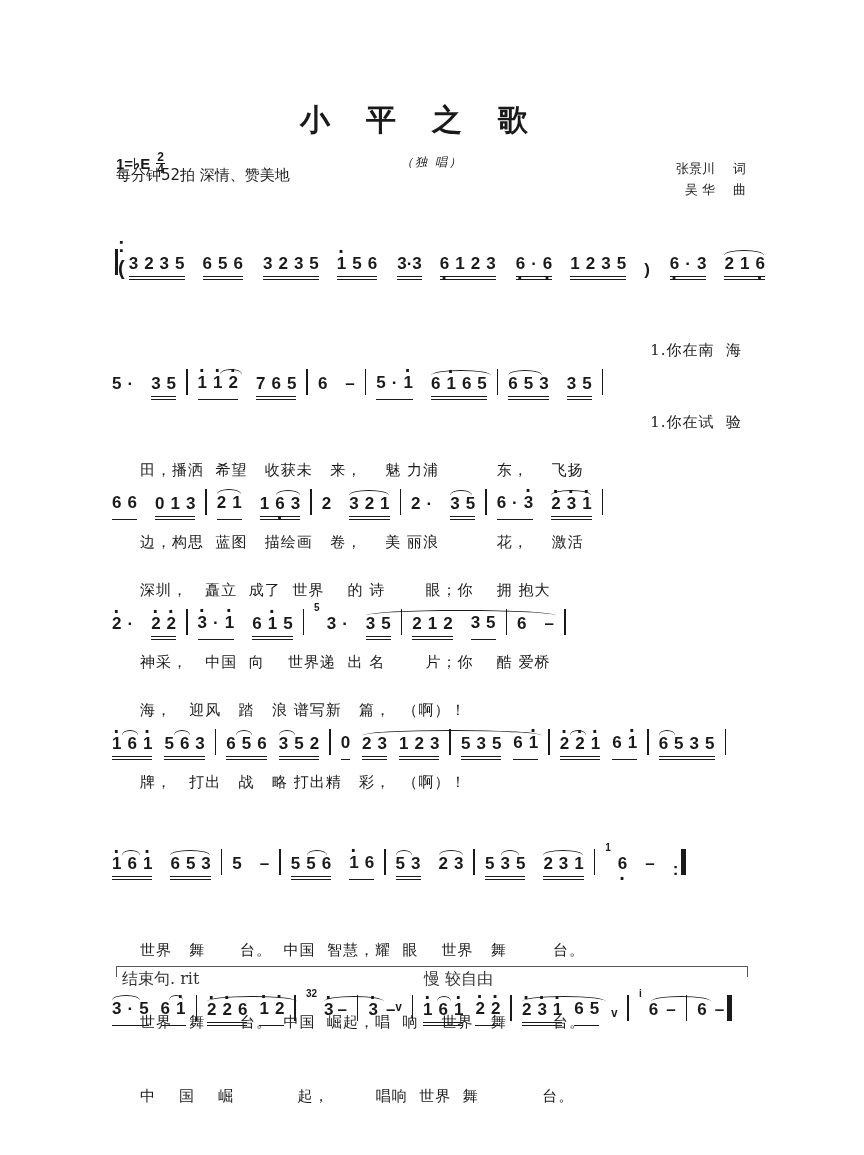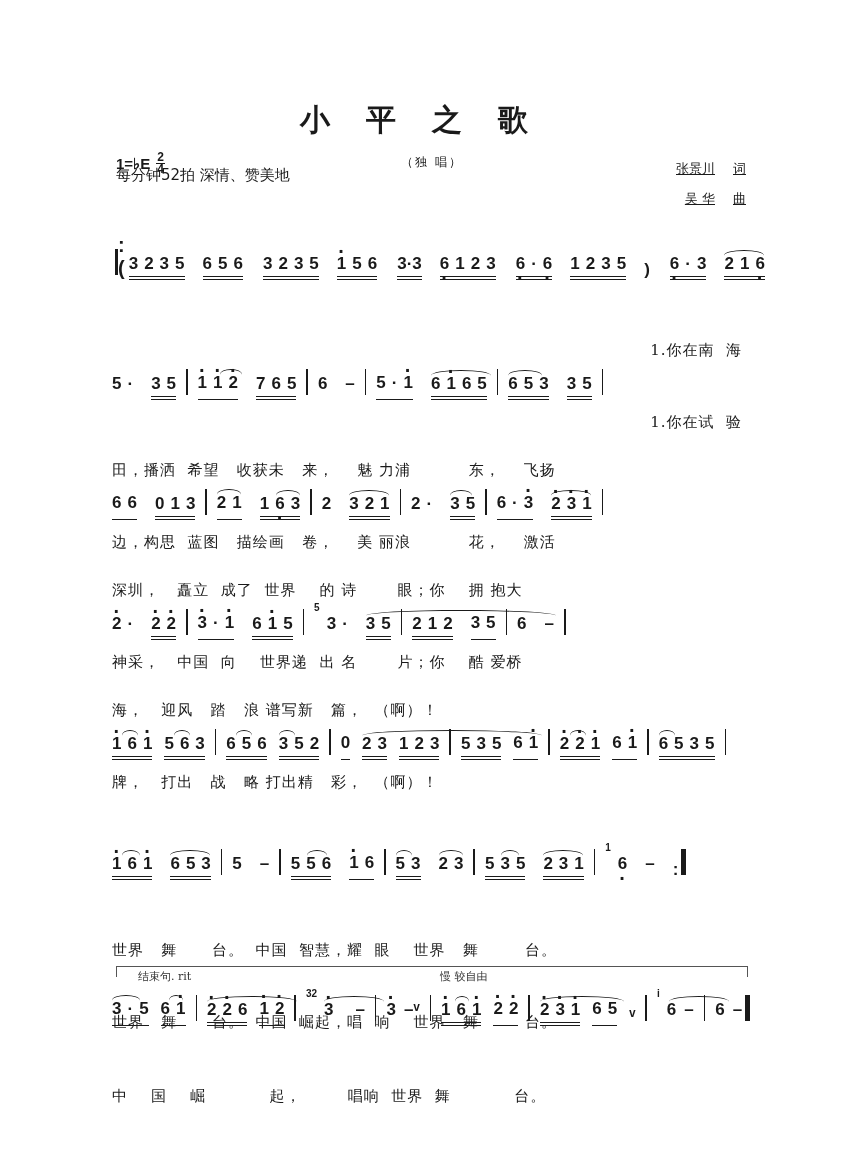--- a/index.html
+++ b/index.html
@@ -2,43 +2,43 @@
 <html><head>
 <meta charset="utf-8">
 <style>
   html, body { margin:0; padding:0; background:#ffffff; }
   body { width:864px; height:1155px; position:relative; overflow:hidden; color:#1a1a1a; font-family:"DejaVu Serif", serif; }
   .title { position:absolute; top:100px; left:0; width:864px; text-align:center; font-size:30px; font-weight:bold; letter-spacing:36px; font-family:"DejaVu Serif", serif; }
   .key { position:absolute; left:116px; top:152px; font-size:15px; font-weight:bold; font-family:"Liberation Sans", sans-serif; display:flex; align-items:center; gap:6px; }
   .frac { display:inline-flex; flex-direction:column; align-items:center; font-size:12px; line-height:11px; font-weight:bold; }
   .frac .n { border-bottom:1.5px solid #1a1a1a; padding:0 1px; }
   .tempo { position:absolute; left:116px; top:166px; font-size:15px; font-family:"DejaVu Sans", sans-serif; }
-  .subtitle { position:absolute; left:0; width:864px; top:154px; text-align:center; font-size:12px; font-family:"DejaVu Serif", serif; letter-spacing:2px; }
-  .credit { position:absolute; right:118px; font-size:13px; font-family:"DejaVu Sans", sans-serif; display:flex; gap:18px;text-decoration:underline; }
+  .subtitle { position:absolute; left:0; width:864px; top:154px; text-align:center; font-size:12px; font-family:"DejaVu Serif", serif; letter-spacing:2px;font-style:italic; }
+  .credit { position:absolute; right:118px; font-size:13px; font-family:"DejaVu Sans", sans-serif; display:flex; gap:18px; }
   .credit1 { top:160px; }
-  .credit2 { top:190px; }
+  .credit2 { top:181px; }
 
   .system { position:absolute; left:112px; width:640px; }
   .staff { position:relative; height:36px; display:flex; align-items:flex-end; font-family:"Liberation Sans", sans-serif; font-weight:bold; font-size:17px; }
   .bar { display:inline-block; width:1.5px; height:26px; background:#1a1a1a; margin:0 10px; align-self:center; }
   .dbar { display:inline-block; width:2px; height:26px; background:#1a1a1a; margin-left:3px; border-left:1.5px solid #1a1a1a; align-self:center; padding-left:2px; }
   .measure { display:flex; gap:18px; align-items:flex-end; }
   .grp { display:inline-flex; gap:6px; position:relative; padding-bottom:6px; border-bottom:1.5px solid #1a1a1a; }
   .grp.dbl { border-bottom:none; }
   .grp.dbl::after { content:""; position:absolute; left:0; right:0; bottom:0; height:4px; border-top:1.5px solid #1a1a1a; border-bottom:1.5px solid #1a1a1a; box-sizing:border-box; }
   .grp.plain { border-bottom:none; padding-bottom:6px; }
   .note { position:relative; display:inline-block; }
   .note.hi::before { content:"·"; position:absolute; top:-14px; left:50%; transform:translateX(-50%); font-size:20px; }
   .note.lo::after { content:"·"; position:absolute; bottom:-16px; left:50%; transform:translateX(-50%); font-size:20px; }
   .slur { position:absolute; top:-4px; height:10px; border-top:1.5px solid #1a1a1a; border-radius:50% 50% 0 0; }
-  .lyrics { font-family:"DejaVu Serif", serif; font-size:15px; line-height:24px; margin-top:10px; white-space:pre; letter-spacing:1px; }
+  .lyrics { font-family:"DejaVu Serif", serif; font-size:15px; line-height:24px; margin-top:10px; white-space:pre; letter-spacing:1px;margin-left:28px; }
   .repeat-start { font-size:20px; font-weight:bold; margin-right:4px; }
   .grace { font-size:10px; position:relative; top:-12px; margin-right:1px; }
   .bracket-line { position:absolute; left:116px; width:630px; top:966px; height:10px; border-top:1.5px solid #555; border-left:1.5px solid #555; border-right:1.5px solid #555; }
-  .ending-text { position:absolute; top:969px; font-size:11px; font-family:"DejaVu Serif", serif; color:#333;margin-left:16px; }
+  .ending-text { position:absolute; top:969px; font-size:16px; font-family:"DejaVu Serif", serif; color:#333; }
 </style>
 </head>
 <body>
 
 <div class="title">小平之歌</div>
 
 <div class="key">
   <span>1=♭E</span>
   <span class="frac">
     <span class="n">2</span>
@@ -544,21 +544,21 @@
           <span class="note hi">2</span>
           <span class="note hi">2</span>
           <span class="note">6</span>
         </span>
         <span class="grp">
           <span class="note hi">1</span>
           <span class="note hi">2</span>
         </span>
       </div>
     <span class="bar"></span>
-    <div class="measure" style="gap:22px;">
+    <div class="measure" style="gap:4px;">
         <span class="grp plain">
           <span class="grace">32</span>
           <span class="slur" style="left:18px;width:60px;"></span>
           <span class="note hi">3</span>
         </span>
         <span class="grp plain">
           <span>–</span>
         </span>
       </div>
     <span class="bar"></span>

